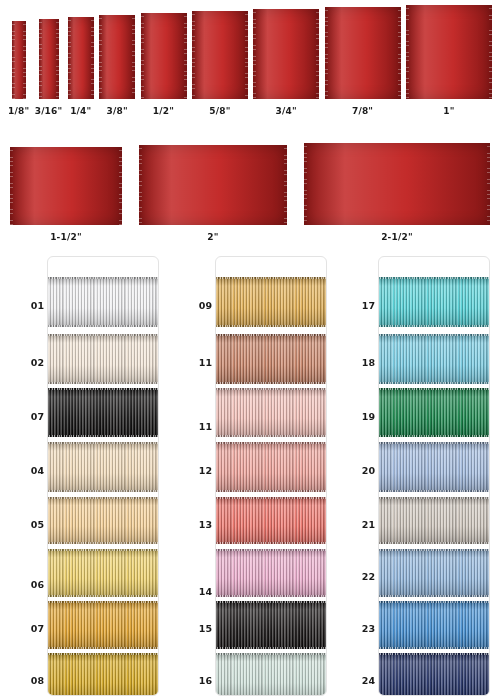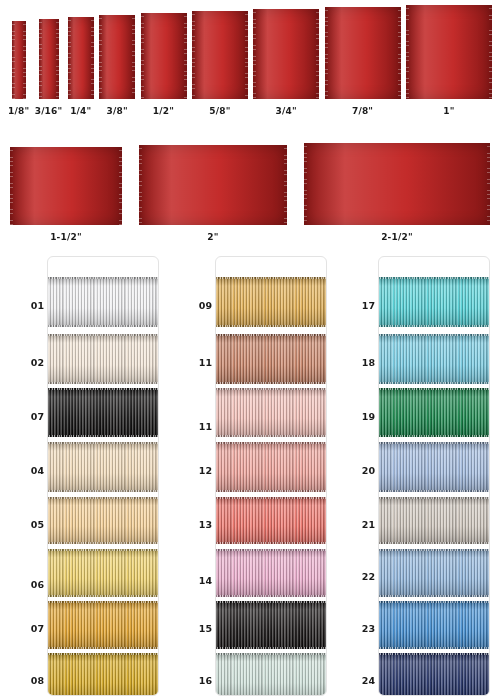--- a/index.html
+++ b/index.html
@@ -231,21 +231,21 @@
         </div>
       </div>
     </div>
   <div class="ccol" id="color-col-2">
       <div class="cnum-col">
         <div class="cnum" style="top: 49px;">09</div>
         <div class="cnum" style="top: 106px;">11</div>
         <div class="cnum" style="top: 170px;">11</div>
         <div class="cnum" style="top: 214px;">12</div>
         <div class="cnum" style="top: 267.5px;">13</div>
-        <div class="cnum" style="top: 324px;">14</div>
+        <div class="cnum" style="top: 335px;">14</div>
         <div class="cnum" style="top: 372px;">15</div>
         <div class="cnum" style="top: 424px;">16</div>
       </div>
       <div class="card">
         <div class="ribbon-v" style="top: 20px; height: 50px; background: rgb(227, 173, 75);">
           <div class="weave"></div>
           <div class="shade"></div>
           <div class="edge t"></div>
           <div class="edge b"></div>
         </div>

